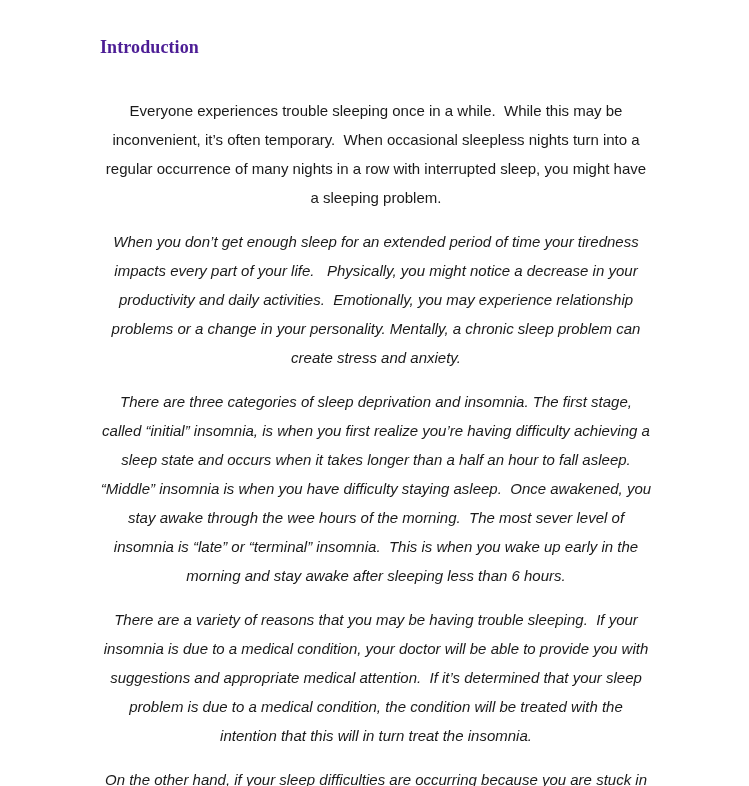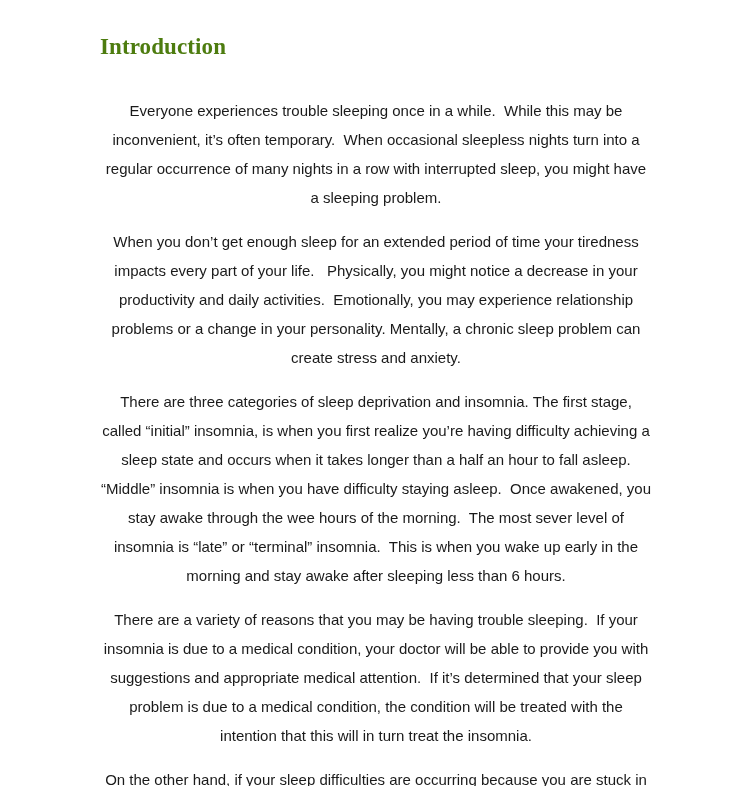--- a/index.html
+++ b/index.html
@@ -26,40 +26,41 @@
   .content {
     position: absolute;
     left: 100px;
     top: 36px;
     width: 552px;
   }
 
   .section-heading {
     font-family: "Liberation Serif", serif;
     font-weight: bold;
-    font-size: 23px;
+    font-size: 18px;
     line-height: 22px;
-    color: #4d7c0f;
+    color: #4c1d95;
     margin: 0 0 0 0;
     letter-spacing: 0.1px;
   }
 
   .body-para {
     font-family: "Liberation Sans", sans-serif;
     font-size: 15px;
     line-height: 29px;
     color: #1a1a1a;
     margin: 0;
     text-align: center;
     white-space: pre-wrap;
     word-spacing: 0px;
   }
 
   .body-para + .body-para {
     margin-top: 15px;
+    font-style: italic;
   }
 
   #para-block {
     margin-top: 38px;
   }
 </style>
 </head>
 <body>
 
 <div class="page">

